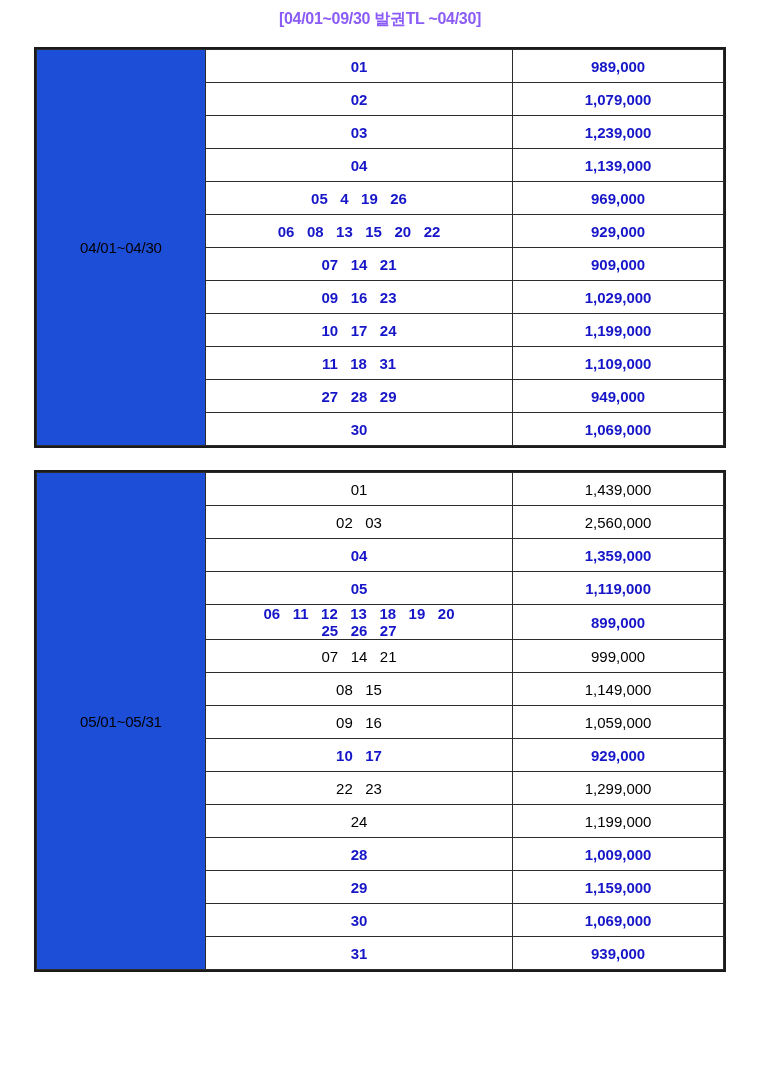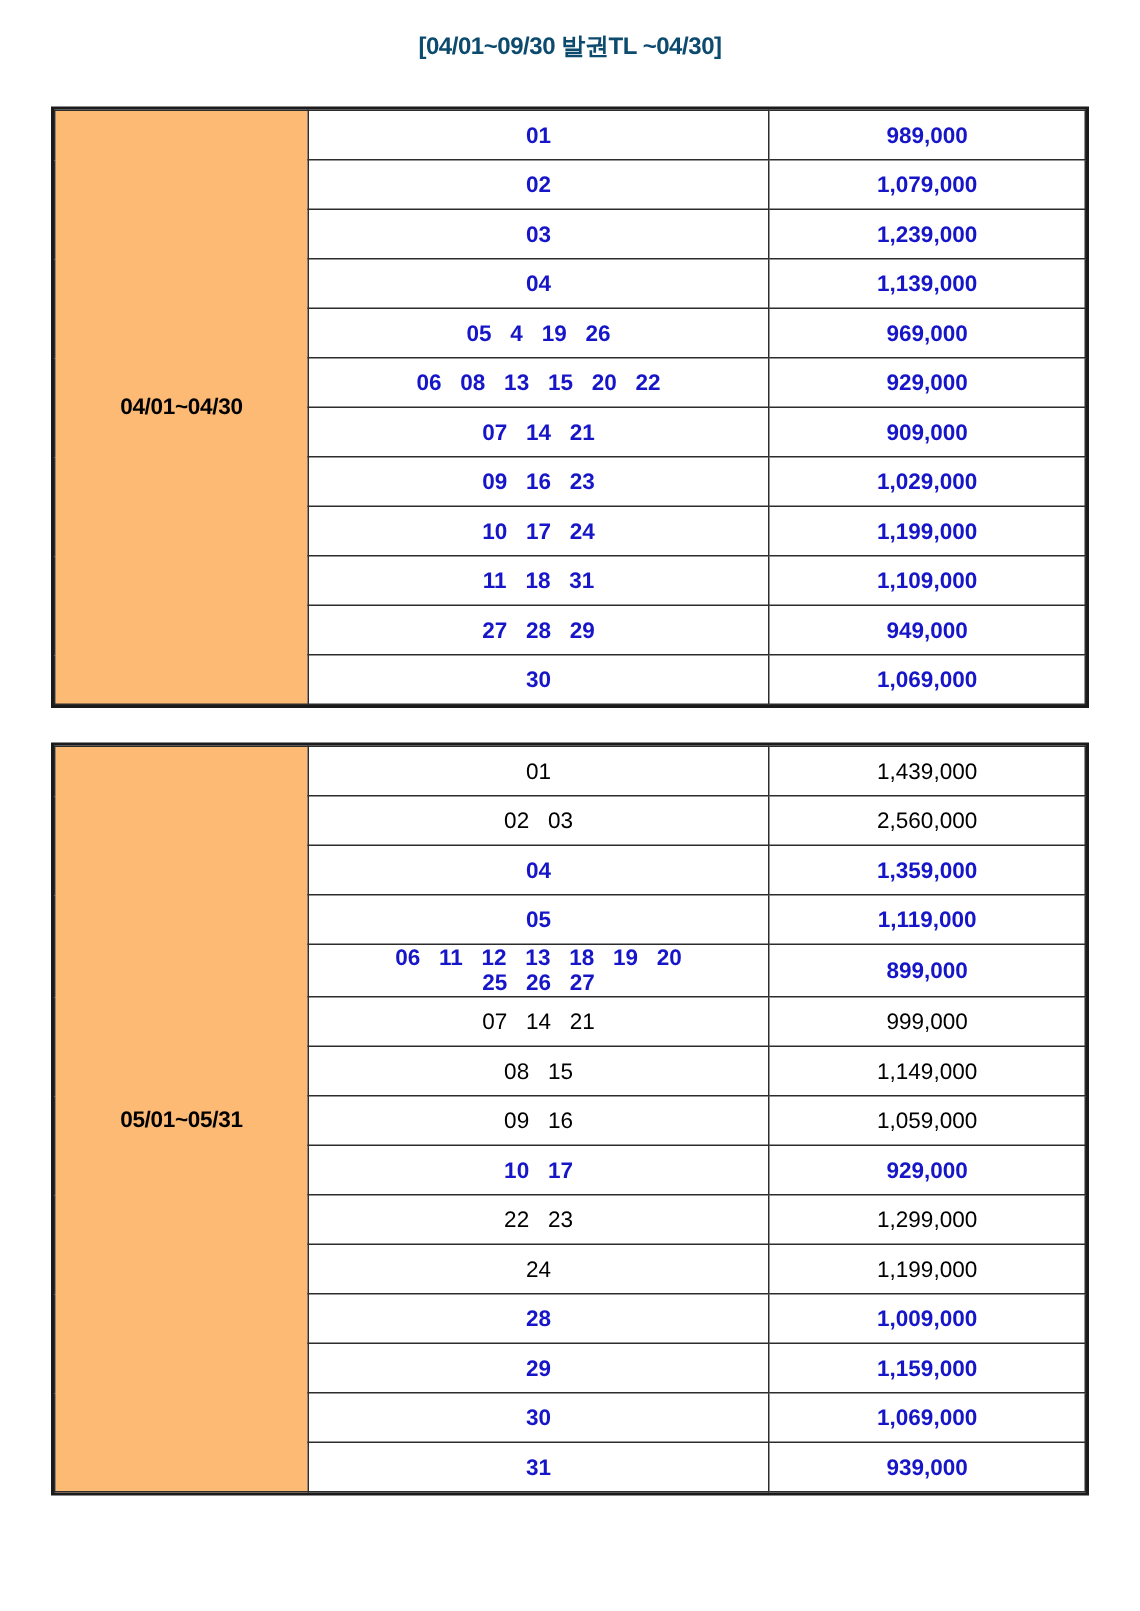--- a/index.html
+++ b/index.html
@@ -27,44 +27,44 @@
     font-weight: bold;
     color: #000000;
     margin: 0;
     padding-top: 26px;
     letter-spacing: -0.5px;
   }
   .subtitle {
     text-align: center;
     font-size: 16px;
     font-weight: bold;
-    color: #0c4a6e;
-    margin: 12px;
+    color: #8b5cf6;
+    margin: 0;
     padding-top: 9px;
     letter-spacing: -0.3px;
   }
   table.rate-table {
     border-collapse: collapse;
     width: 692px;
     table-layout: fixed;
     margin: 0;
   }
   table.rate-table td {
     border: 1px solid #2c2c2c;
     padding: 0;
     height: 32px;
     vertical-align: middle;
     text-align: center;
   }
   td.period {
     width: 160px;
-    background: #fdba74;
+    background: #1d4ed8;
     text-align: center;
     font-size: 15px;
-    font-weight: bold;
+    font-weight: normal;
     color: #000000;
     letter-spacing: -0.2px;
   }
   td.days {
     width: 292px;
     padding-left: 13px;
     font-size: 15px;
     letter-spacing: 0px;
   }
   td.price {

